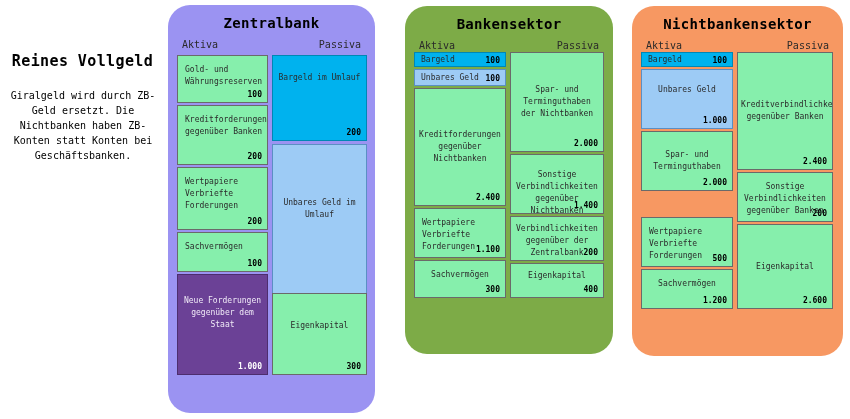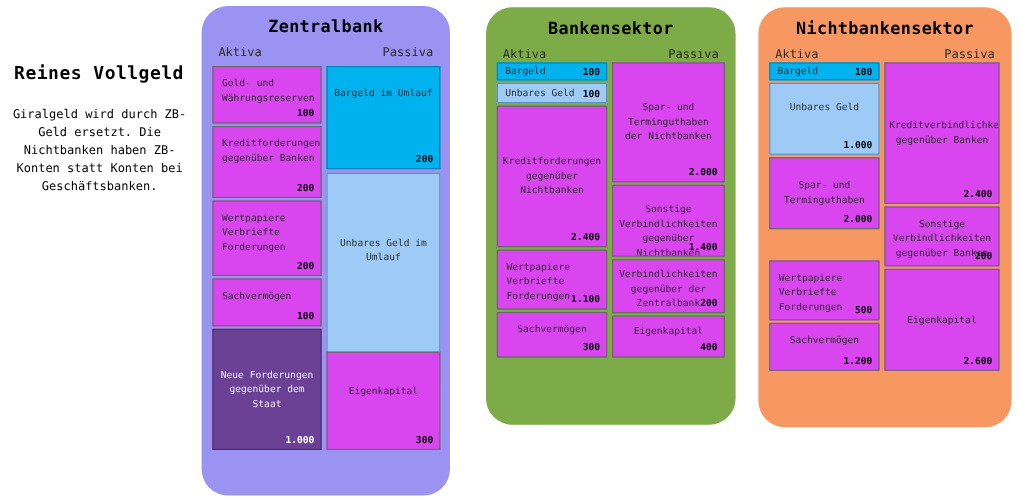--- a/index.html
+++ b/index.html
@@ -16,21 +16,21 @@
   
   .panel{position:absolute;border-radius:22px;}
   .panel-title{position:absolute;left:0;top:10px;width:100%;text-align:center;
     font-size:14px;font-weight:bold;color:#000;letter-spacing:.3px;}
   .col-head{position:absolute;top:34px;font-size:10px;color:#2a2a2a;}
   .col-head.left{left:14px;text-align:left;}
   .col-head.right{right:14px;text-align:right;}
 
   
   .box{position:absolute;box-sizing:border-box;border:1px solid #6a6a6a;
-       background:#d946ef;overflow:hidden;}
+       background:#86efac;overflow:hidden;}
   .box .lbl{position:absolute;left:0;right:0;top:50%;transform:translateY(-50%);
        text-align:center;font-size:8px;line-height:12px;color:#2b2b2b;padding:0 3px;}
   .box .lbl.top{top:8px;transform:none;text-align:left;padding-left:7px;}
   .box .val{position:absolute;right:5px;bottom:3px;font-size:8px;font-weight:bold;
        color:#000;}
   .box.tiny .lbl{top:50%;transform:translateY(-50%);text-align:left;padding-left:6px;}
   .box.tiny .val{top:50%;bottom:auto;transform:translateY(-50%);}
 </style>
 </head>
 <body>
@@ -55,21 +55,21 @@
   </div>
   <div class="box" style="left:9px;top:162px;width:91px;height:63px;">
     <div class="lbl top">Wertpapiere Verbriefte Forderungen</div>
     <div class="val">200</div>
   </div>
   <div class="box" style="left:9px;top:227px;width:91px;height:40px;">
     <div class="lbl top">Sachvermögen</div>
     <div class="val">100</div>
   </div>
   <div class="box" style="left:9px;top:269px;width:91px;height:101px;background:#6B4196;border-color:#4d2d6e;">
-    <div class="lbl" style="color:#f0eaf7;top:32px;transform:none;">Neue Forderungen gegenüber dem Staat</div>
+    <div class="lbl" style="color:#f0eaf7;top:20px;transform:none;">Neue Forderungen gegenüber dem Staat</div>
     <div class="val" style="color:#ffffff;">1.000</div>
   </div>
 
   <div class="box" style="left:104px;top:50px;width:95px;height:86px;background:#00B2EE;border-color:#0087b5;">
     <div class="lbl" style="top:16px;transform:none;">Bargeld im Umlauf</div>
     <div class="val">200</div>
   </div>
   <div class="box" style="left:104px;top:139px;width:95px;height:180px;background:#9DCBF5;border-color:#5b8fc4;">
     <div class="lbl" style="top:52px;transform:none;">Unbares Geld im Umlauf</div>
     <div class="val">1.100</div>

